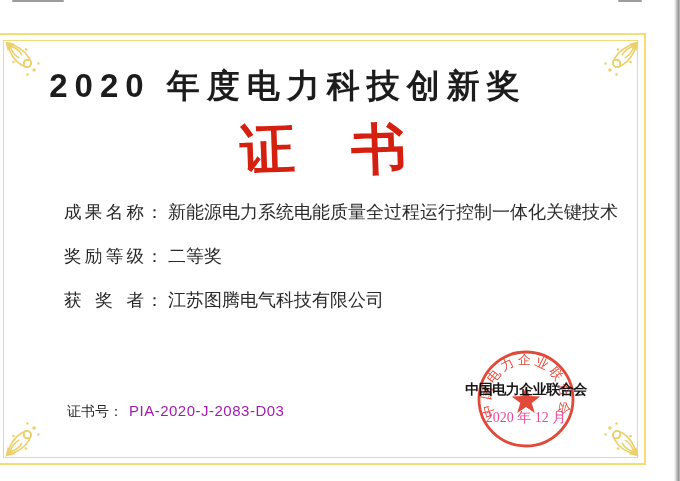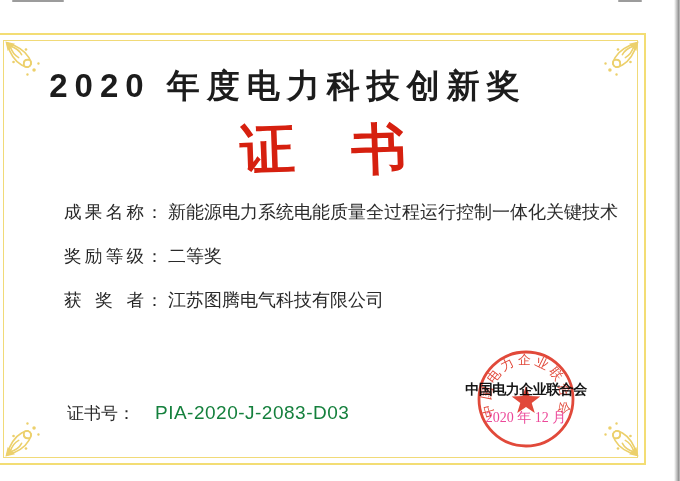--- a/index.html
+++ b/index.html
@@ -58,23 +58,23 @@
     text-align:justify; text-align-last:justify;
     font-size:17.5px; color:#262626; font-family:"Liberation Serif", serif;
   }
   .field-colon { display:inline-block; font-size:17px; color:#262626; margin:0 5px 0 2px; }
   .field-value {
     font-family:"Liberation Sans", sans-serif;
     font-size:18px; color:#2a2a2a; letter-spacing:0px;
   }
 
   .certno-row { position:absolute; left:67px; top:402px; white-space:nowrap; }
-  .certno-label { font-size:17px; color:#2a2a2a; font-family:"Liberation Serif", serif; }
+  .certno-label { font-size:14px; color:#2a2a2a; font-family:"Liberation Serif", serif; }
   .certno-value {
-    font-size:19px; color:#15803d; margin-left:20px; letter-spacing:.5px;
+    font-size:15px; color:#a21caf; margin-left:6px; letter-spacing:.5px;
     font-family:"Liberation Sans", sans-serif;
   }
 
   .issuer {
     position:absolute; left:450px; top:381px; width:152px; text-align:center;
     font-size:14px; font-weight:bold; color:#151515; letter-spacing:-0.5px;
     font-family:"Liberation Serif", serif; white-space:nowrap;
   }
   .issue-date {
     position:absolute; left:450px; top:409px; width:152px; text-align:center;

